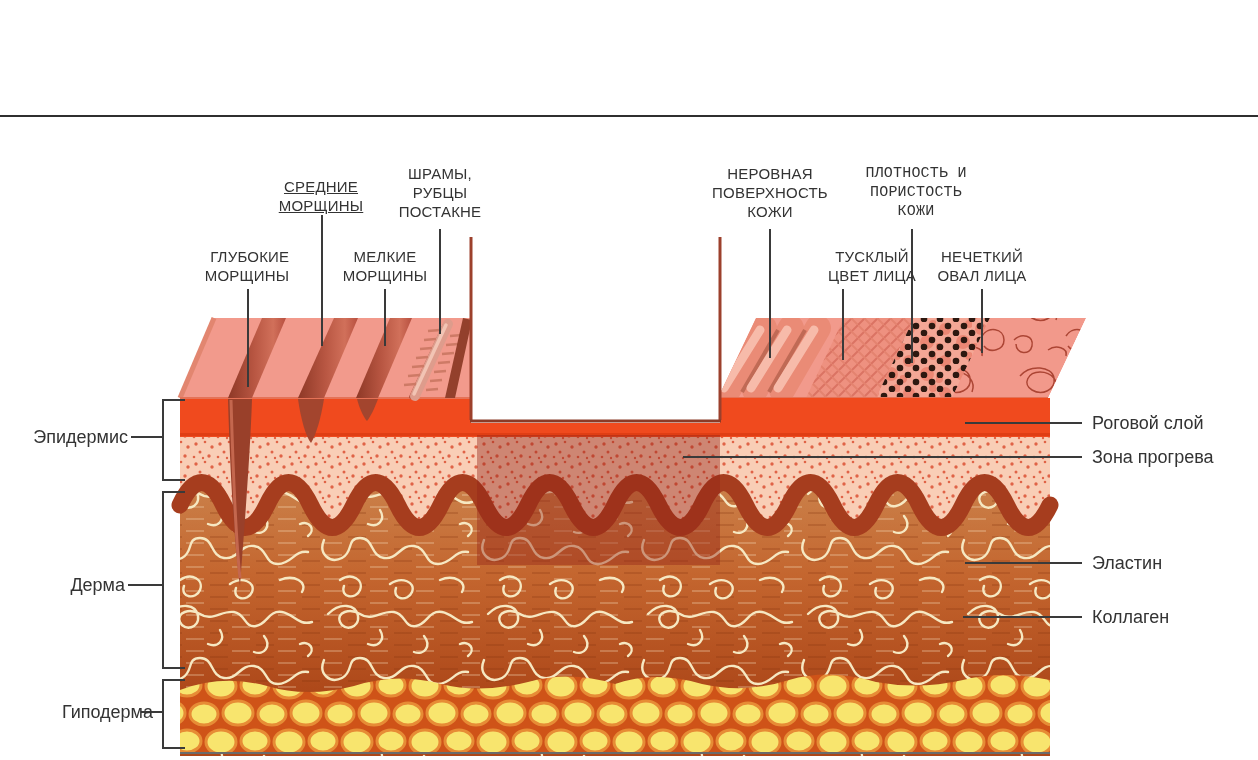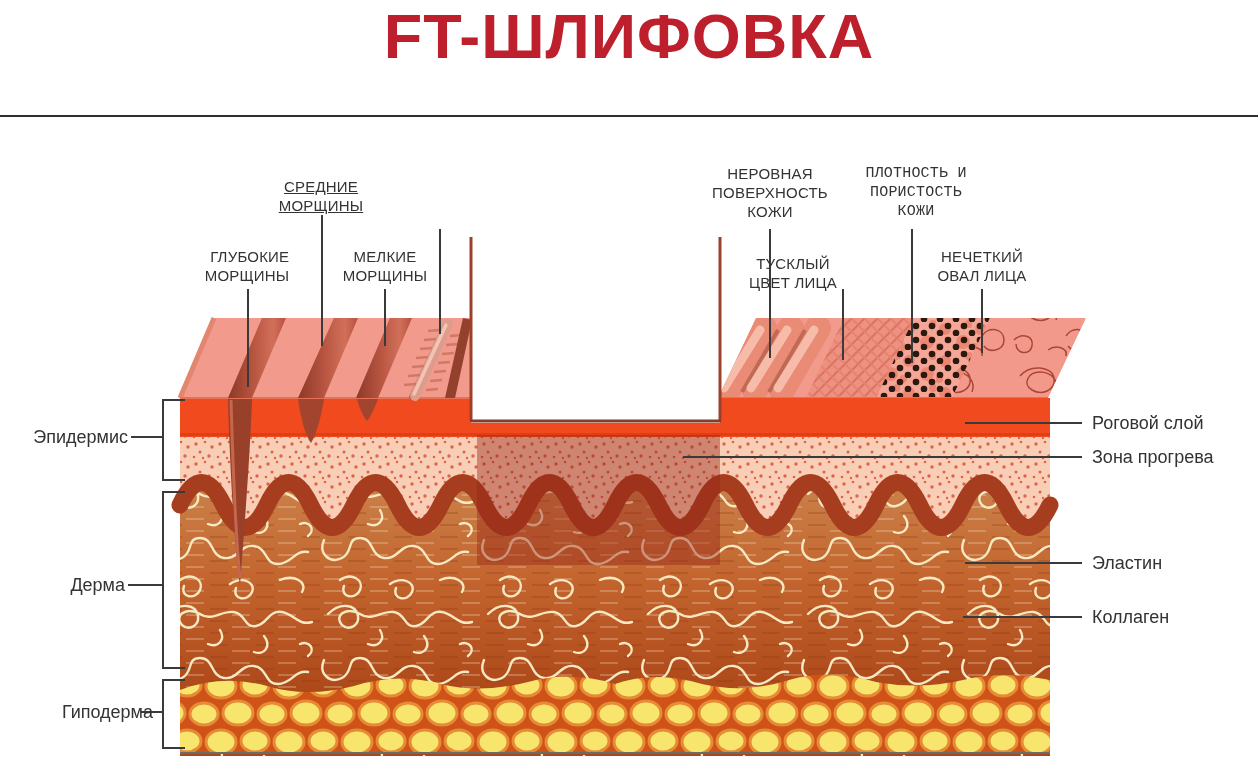--- a/index.html
+++ b/index.html
@@ -242,35 +242,37 @@
 
     <g stroke="#3A3A3A" stroke-width="2" fill="none">
       <path d="M185,400 H163 V480 H185"></path>
       <path d="M185,492 H163 V668 H185"></path>
       <path d="M185,680 H163 V748 H185"></path>
     </g>
 
     <line x1="0" y1="116" x2="1258" y2="116" stroke="#2F2F2F" stroke-width="2"></line>
   </svg>
 
-  <div class="title">FT-ШЛИФОВКА</div>
 
   <div class="callout" style="left:321px;top:196px;text-decoration:underline;">СРЕДНИЕ
 МОРЩИНЫ</div>
+  <div class="callout" style="left:440px;top:192px;">ШРАМЫ,
+РУБЦЫ
+ПОСТАКНЕ</div>
   <div class="callout" style="left:770px;top:192px;">НЕРОВНАЯ
 ПОВЕРХНОСТЬ
 КОЖИ</div>
   <div class="callout" style="left:916px;top:192px;font-family:Liberation Mono, monospace;">ПЛОТНОСТЬ И
 ПОРИСТОСТЬ
 КОЖИ</div>
   <div class="callout" style="left:247px;top:266px;text-align:right;">ГЛУБОКИЕ
 МОРЩИНЫ</div>
   <div class="callout" style="left:385px;top:266px;">МЕЛКИЕ
 МОРЩИНЫ</div>
-  <div class="callout" style="left:793px;top:266px;margin-top:7px;">ТУСКЛЫЙ
+  <div class="callout" style="left:872px;top:266px;">ТУСКЛЫЙ
 ЦВЕТ ЛИЦА</div>
   <div class="callout" style="left:982px;top:266px;">НЕЧЕТКИЙ
 ОВАЛ ЛИЦА</div>
 
   <div class="side-label right-align" style="left:0;width:128px;top:437px;">Эпидермис</div>
   <div class="side-label right-align" style="left:0;width:125px;top:585px;">Дерма</div>
   <div class="side-label right-align" style="left:15px;width:138px;top:712px;">Гиподерма</div>
 
   <div class="side-label" style="left:1092px;top:423px;">Роговой слой</div>
   <div class="side-label" style="left:1092px;top:457px;">Зона прогрева</div>

